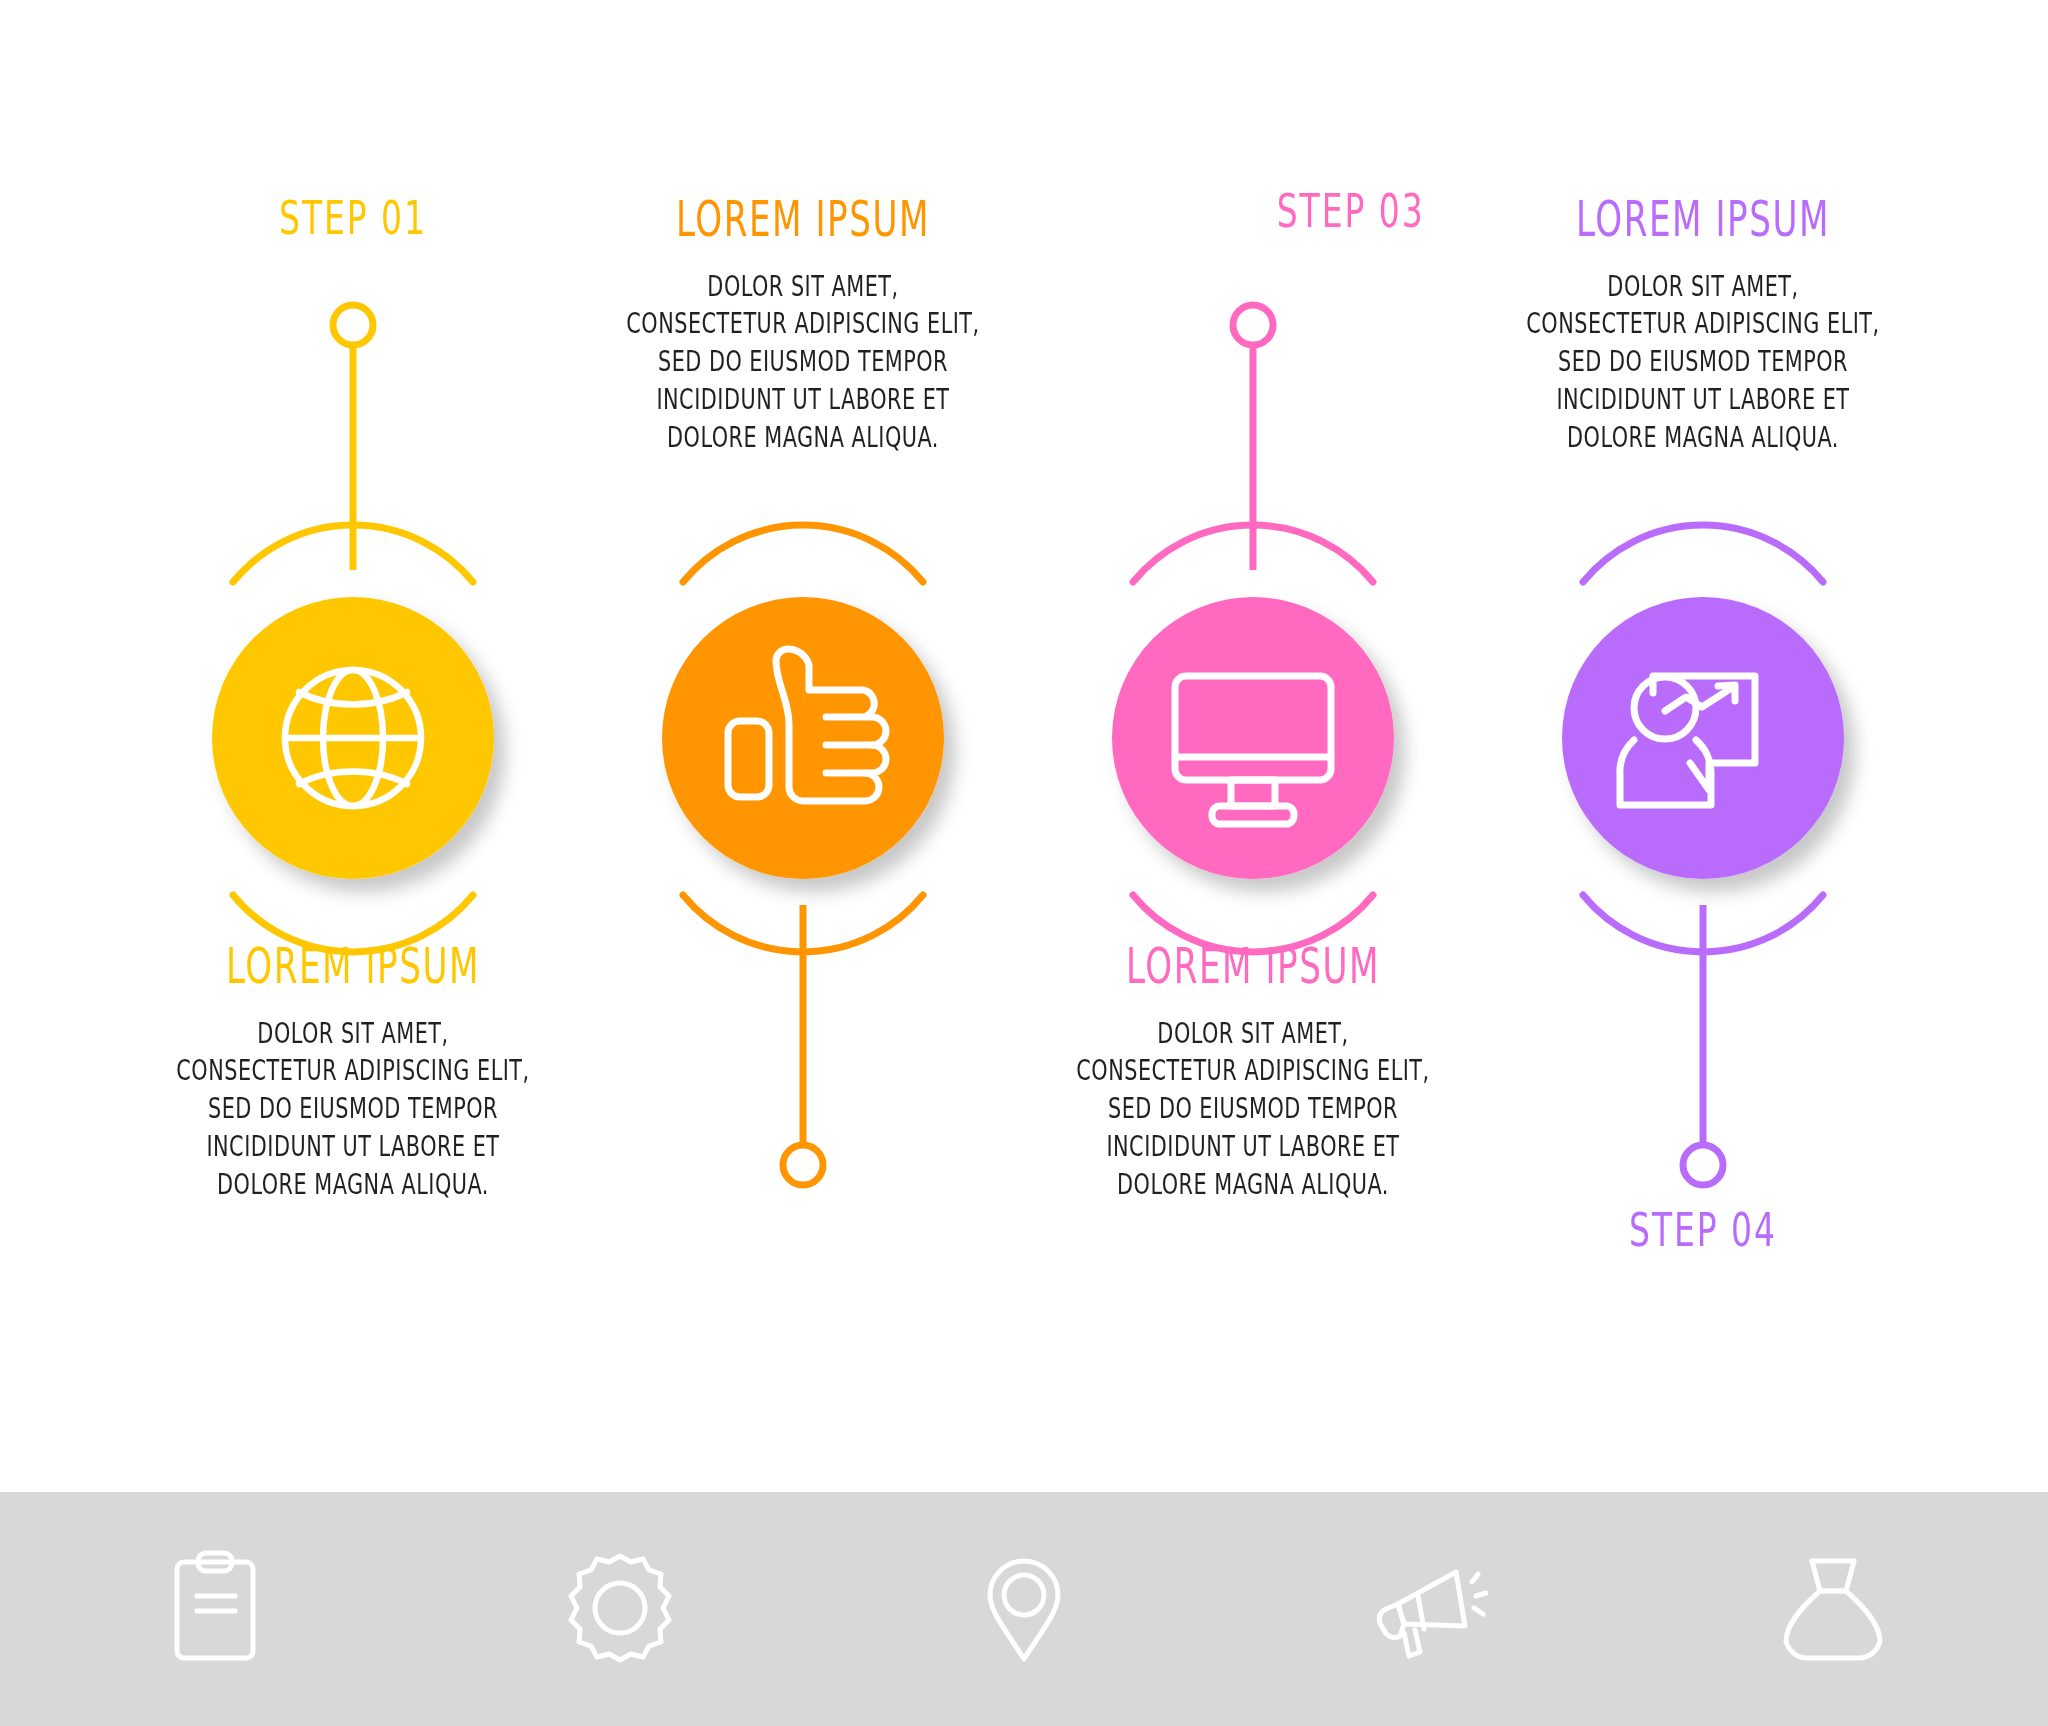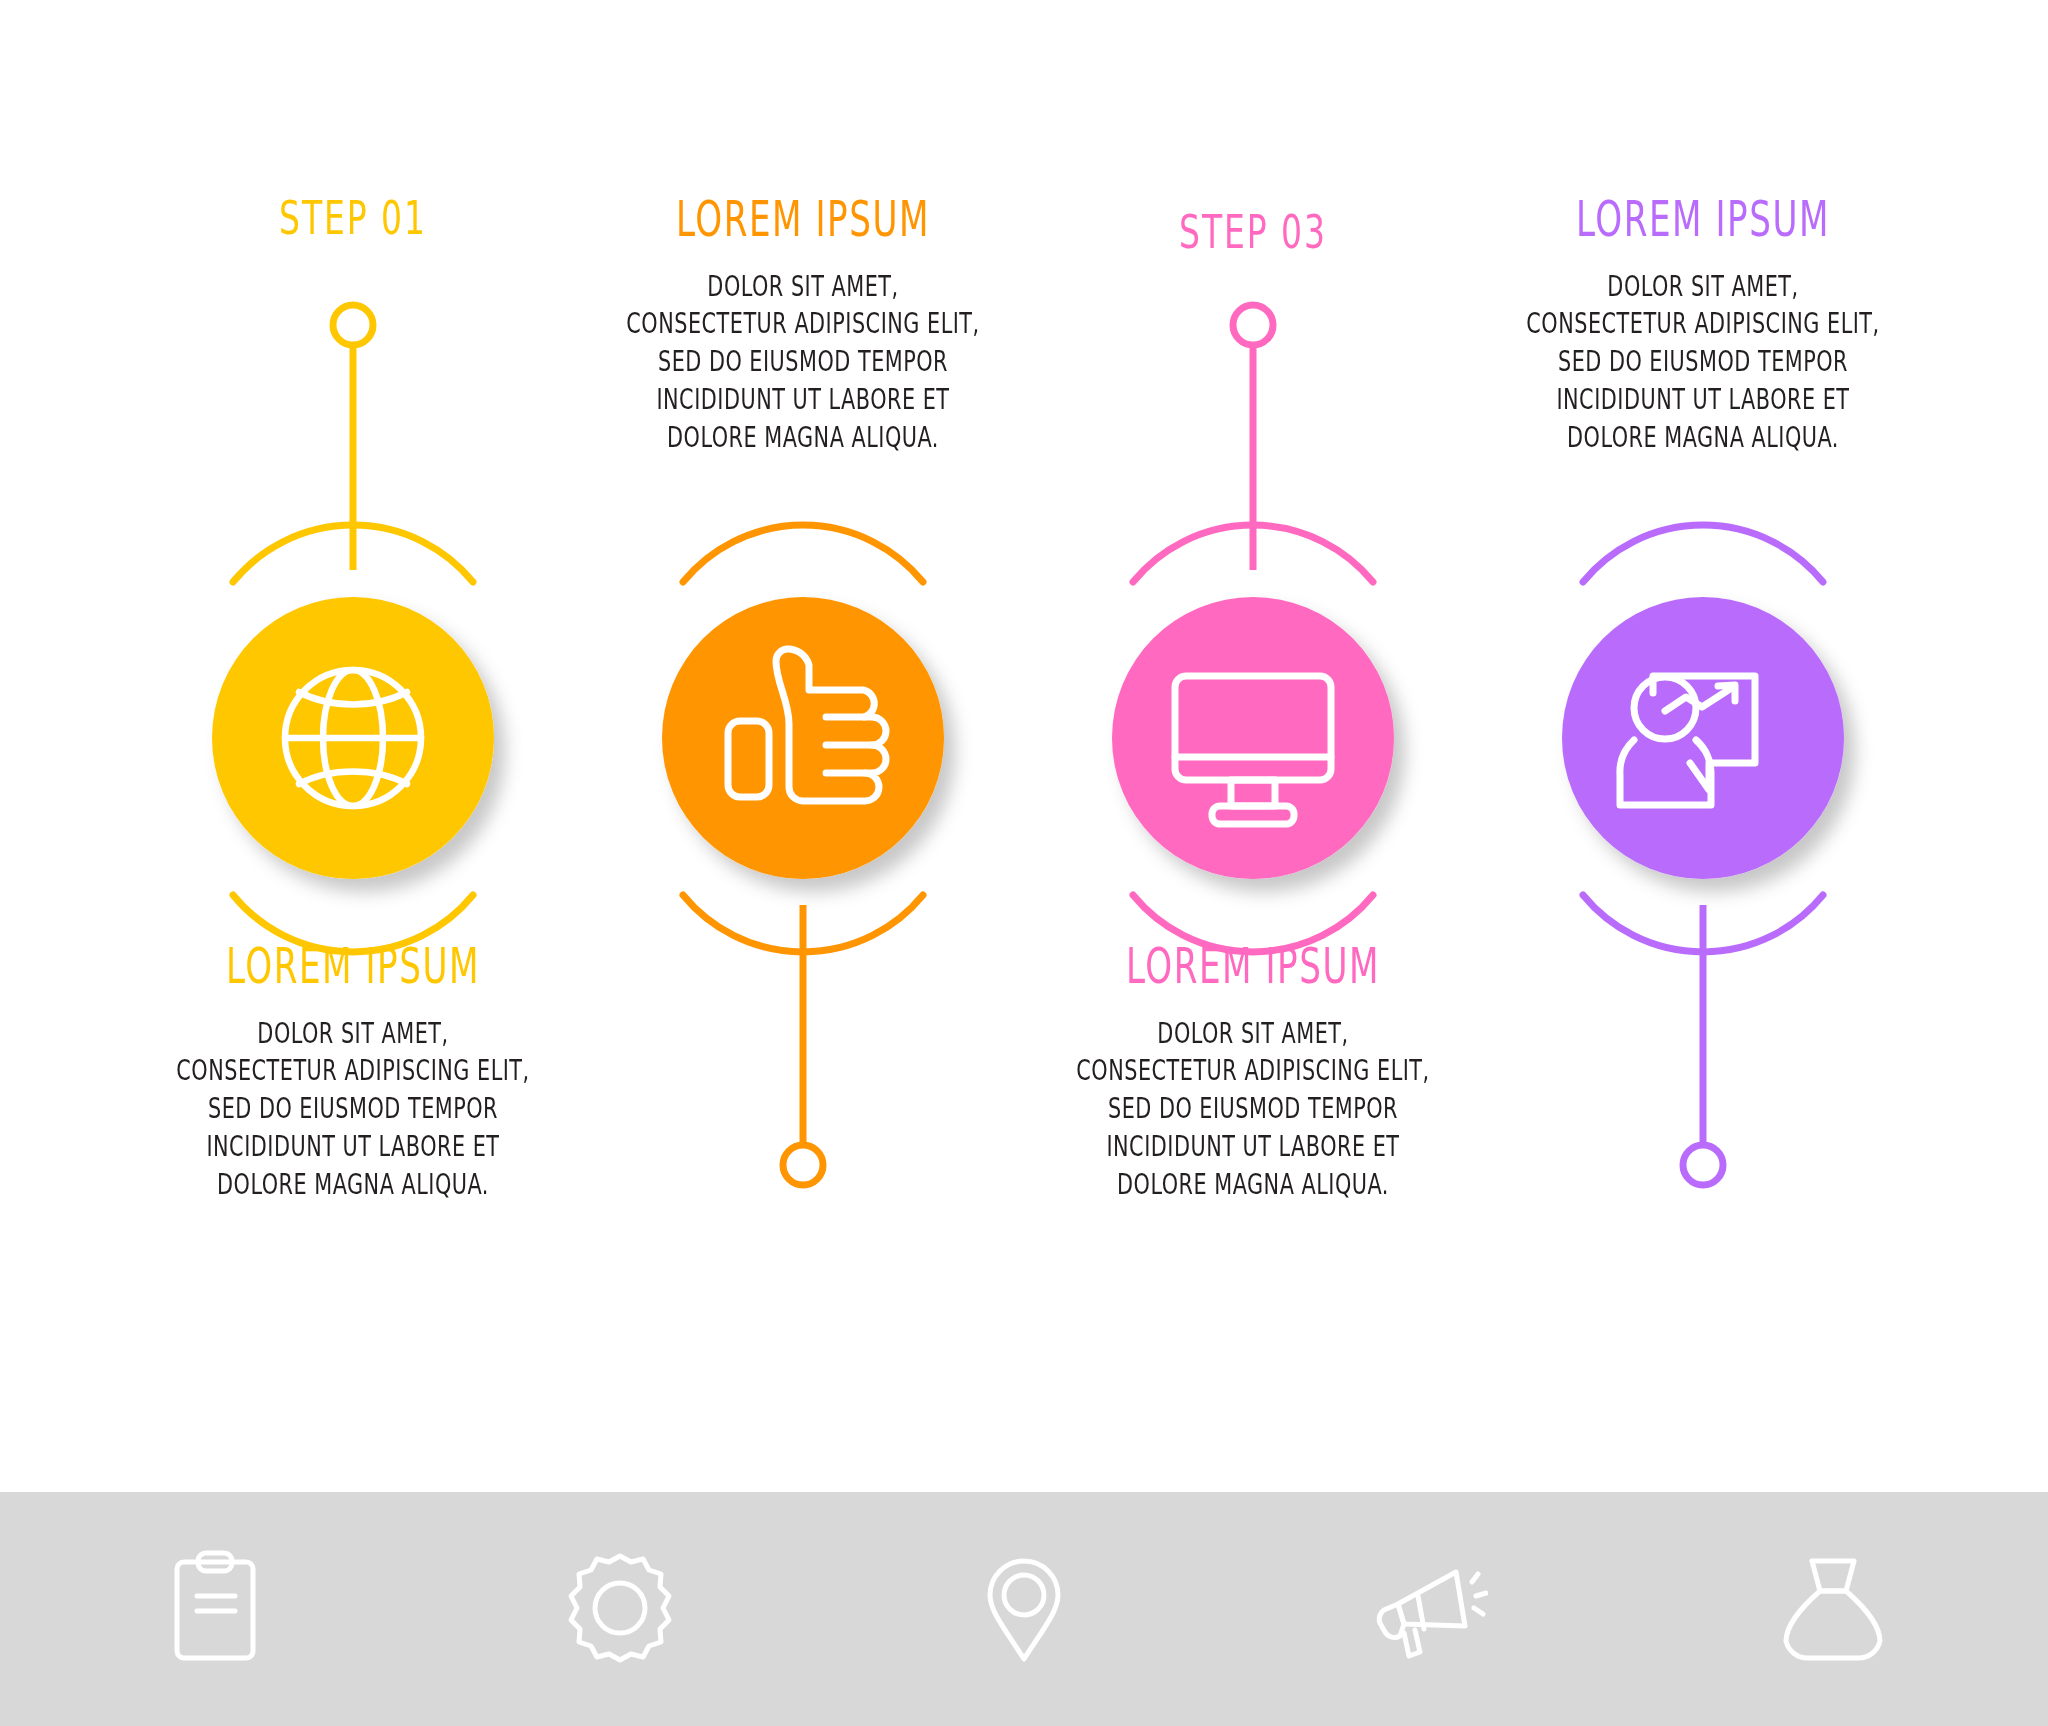--- a/index.html
+++ b/index.html
@@ -193,33 +193,36 @@
   </div>
 
   <div class="step-col" style="left:583px;">
     <div class="txt-block" style="top:193px;">
       <div class="lorem-title" style="color:#ff9500;">LOREM IPSUM</div>
       <div class="body-text" style="margin-top:22px;">DOLOR SIT AMET, CONSECTETUR ADIPISCING ELIT, SED DO EIUSMOD TEMPOR INCIDIDUNT UT LABORE ET DOLORE MAGNA ALIQUA.</div>
     </div>
   </div>
 
   <div class="step-col" style="left:1033px;">
-    <div class="txt-block" style="top:207px;">
+    <div class="txt-block" style="top:186px;text-align:right;">
       <div class="step-label" style="color:#ff69c0;">STEP 03</div>
     </div>
     <div class="txt-block" style="top:940px;">
       <div class="lorem-title" style="color:#ff69c0;">LOREM IPSUM</div>
       <div class="body-text" style="margin-top:22px;">DOLOR SIT AMET, CONSECTETUR ADIPISCING ELIT, SED DO EIUSMOD TEMPOR INCIDIDUNT UT LABORE ET DOLORE MAGNA ALIQUA.</div>
     </div>
   </div>
 
   <div class="step-col" style="left:1483px;">
     <div class="txt-block" style="top:193px;">
       <div class="lorem-title" style="color:#b96cfc;">LOREM IPSUM</div>
       <div class="body-text" style="margin-top:22px;">DOLOR SIT AMET, CONSECTETUR ADIPISCING ELIT, SED DO EIUSMOD TEMPOR INCIDIDUNT UT LABORE ET DOLORE MAGNA ALIQUA.</div>
+    </div>
+    <div class="txt-block" style="top:1205px;">
+      <div class="step-label" style="color:#b96cfc;">STEP 04</div>
     </div>
   </div>
 
   <div id="bottom-bar">
 
     <div class="bar-icon" style="left:155px;">
       <svg viewBox="0 0 120 120" width="120" height="120" fill="none" stroke="#ffffff" stroke-width="5" stroke-linecap="round" stroke-linejoin="round">
         <rect x="22" y="14" width="76" height="96" rx="7"></rect>
         <rect x="43" y="5" width="34" height="18" rx="8"></rect>
         <line x1="42" y1="48" x2="80" y2="48"></line>

